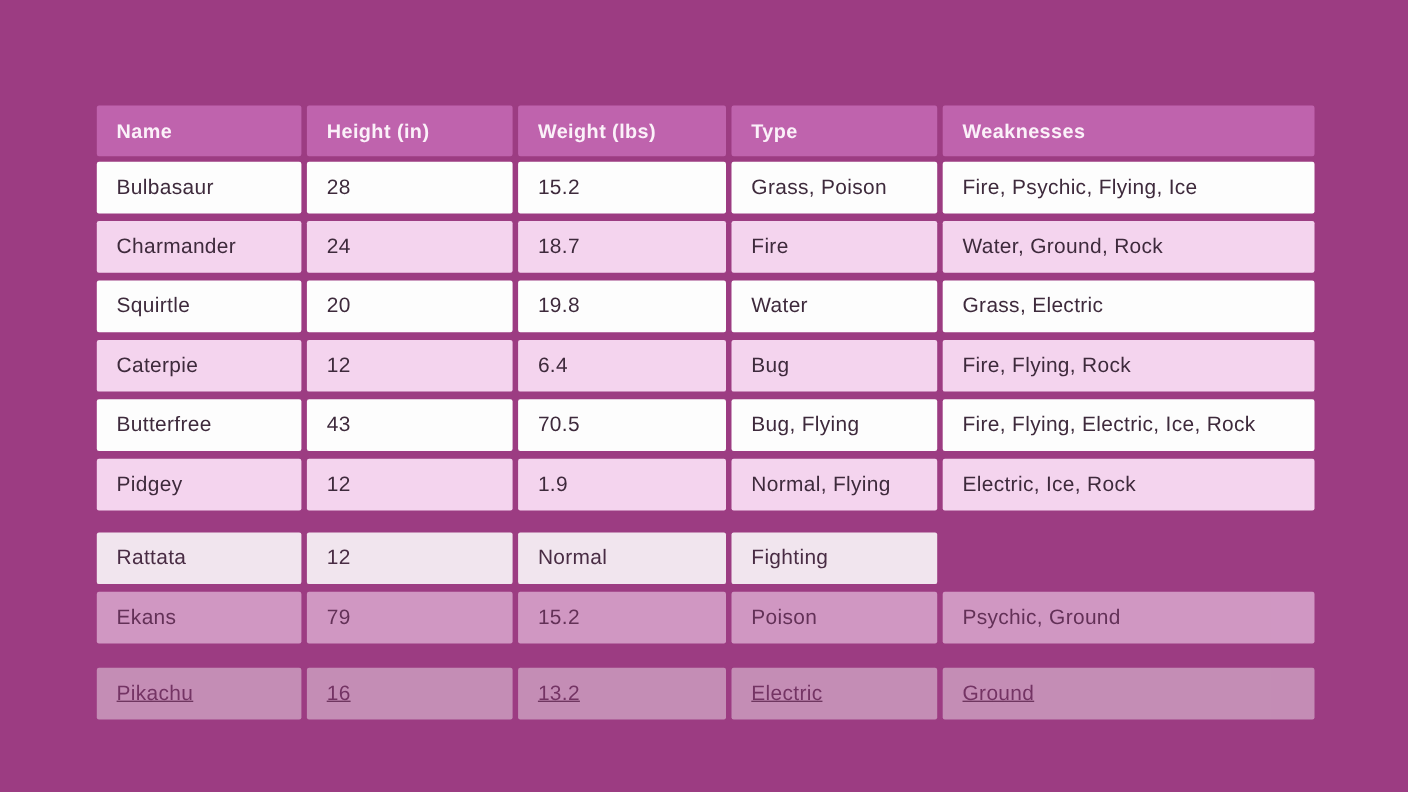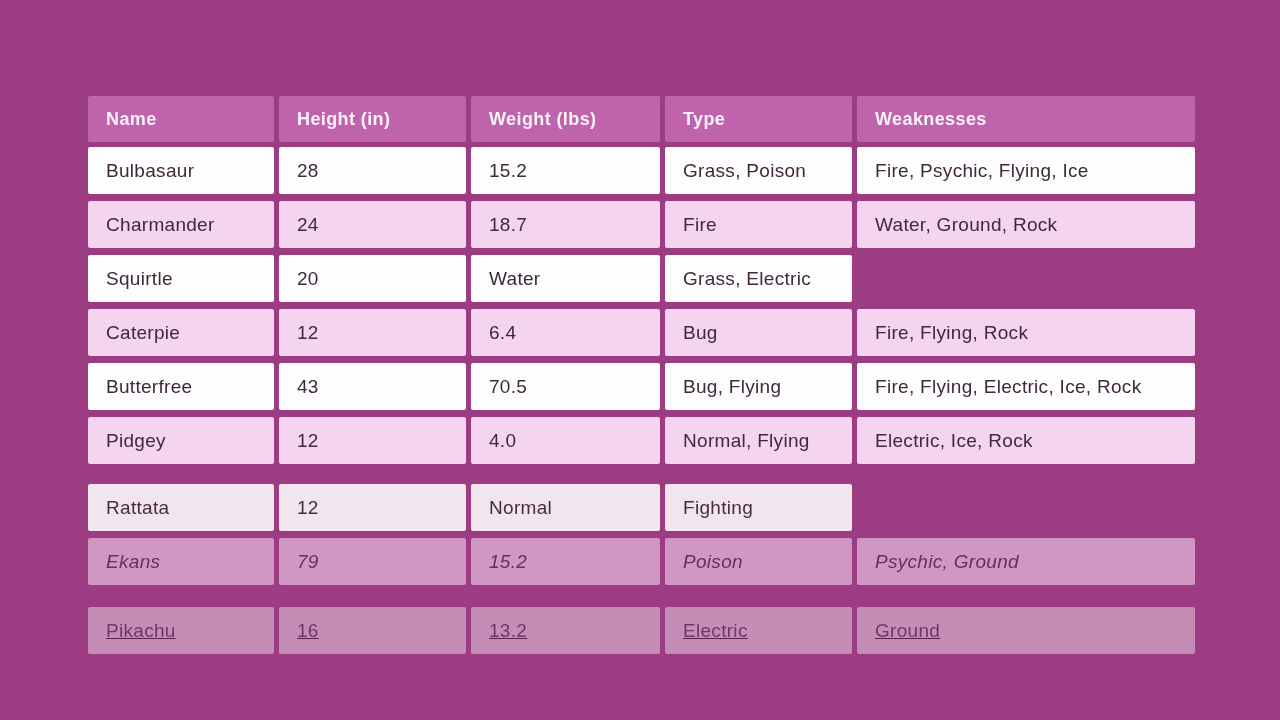--- a/index.html
+++ b/index.html
@@ -50,21 +50,21 @@
     color: #fbf1f9;
     font-weight: bold;
     font-size: 18px;
     letter-spacing: 0.4px;
   }
   .row--white .cell { background: #fdfdfd; }
   .row--pink  .cell { background: #f4d4ee; }
 
   
   .fade-88 { opacity: 0.88; margin-top: 20px; }
-  .fade-60 { opacity: 0.60; font-style: italic; }
+  .fade-60 { opacity: 0.60; }
   .fade-42 { opacity: 0.42; }
   .row--pikachu { margin-top: 22px; text-decoration: underline; }
 </style>
 </head>
 <body>
 
 <div class="stage">
   <div class="table">
 
     <div class="row row--header">
@@ -87,20 +87,21 @@
       <div class="cell">Charmander</div>
       <div class="cell">24</div>
       <div class="cell">18.7</div>
       <div class="cell">Fire</div>
       <div class="cell">Water, Ground, Rock</div>
     </div>
 
     <div class="row row--white">
       <div class="cell">Squirtle</div>
       <div class="cell">20</div>
+      <div class="cell">19.8</div>
       <div class="cell">Water</div>
       <div class="cell">Grass, Electric</div>
     </div>
 
     <div class="row row--pink">
       <div class="cell">Caterpie</div>
       <div class="cell">12</div>
       <div class="cell">6.4</div>
       <div class="cell">Bug</div>
       <div class="cell">Fire, Flying, Rock</div>
@@ -110,21 +111,21 @@
       <div class="cell">Butterfree</div>
       <div class="cell">43</div>
       <div class="cell">70.5</div>
       <div class="cell">Bug, Flying</div>
       <div class="cell">Fire, Flying, Electric, Ice, Rock</div>
     </div>
 
     <div class="row row--pink">
       <div class="cell">Pidgey</div>
       <div class="cell">12</div>
-      <div class="cell">4.0</div>
+      <div class="cell">1.9</div>
       <div class="cell">Normal, Flying</div>
       <div class="cell">Electric, Ice, Rock</div>
     </div>
 
     <div class="row row--white fade-88">
       <div class="cell">Rattata</div>
       <div class="cell">12</div>
       <div class="cell">Normal</div>
       <div class="cell">Fighting</div>
     </div>

